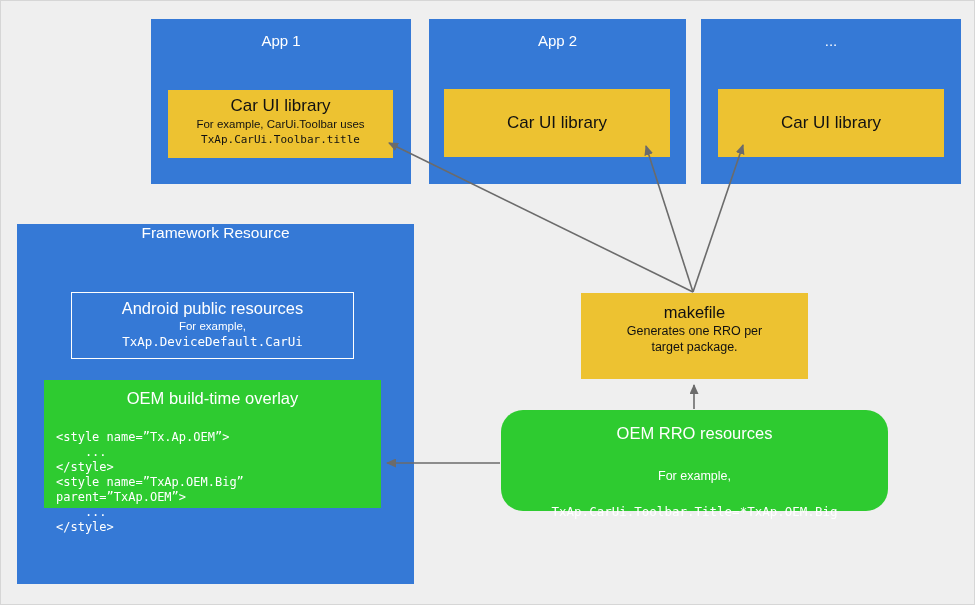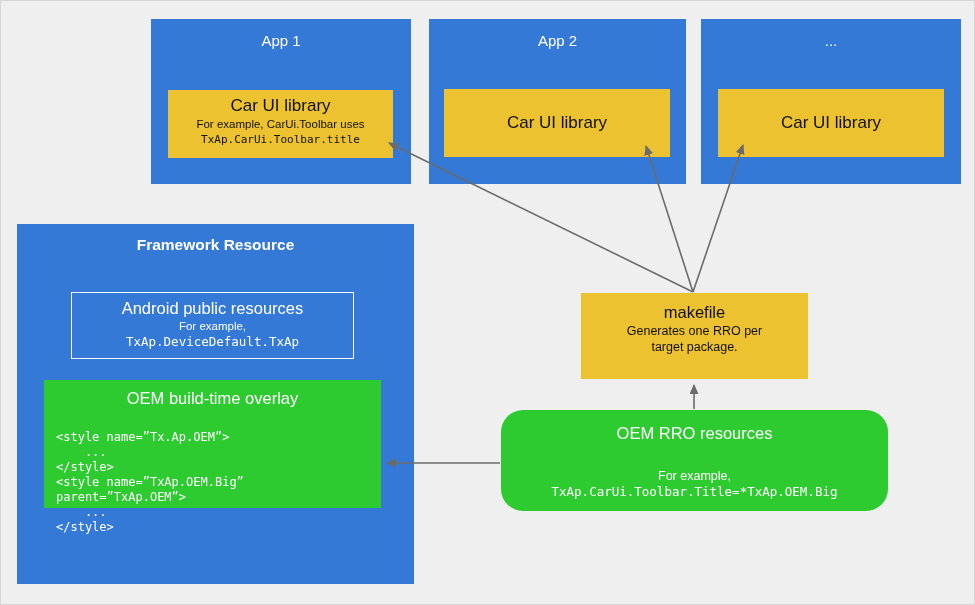--- a/index.html
+++ b/index.html
@@ -47,22 +47,21 @@
   }
 
   
   .framework-box {
     background: #3579d6;
     color: #ffffff;
   }
   .framework-title {
     text-align: center;
     font-size: 15.5px;
-    padding-top: 12px;
-    font-weight: bold;
+    padding-top: 0;
   }
 
   
   .pubres-box {
     position: absolute;
     border: 1px solid #ffffff;
     text-align: center;
     color: #ffffff;
   }
   .pubres-title { font-size: 16.5px; line-height: 22px; padding-top: 4px; }
@@ -111,20 +110,21 @@
     color: #ffffff;
     text-align: center;
     border-radius: 22px;
   }
   .rro-title { font-size: 16.5px; line-height: 22px; padding-top: 12px; }
   .rro-note { font-size: 12.5px; line-height: 16px; margin-top: 24px; }
   .rro-code {
     font-family: "DejaVu Sans Mono", monospace;
     font-size: 12.5px;
     line-height: 16px;
+    margin-top: 20px;
   }
 
   svg.arrows {
     position: absolute;
     left: 0; top: 0;
     width: 975px; height: 605px;
     pointer-events: none;
     z-index: 5;
   }
 </style>
@@ -153,21 +153,21 @@
     <div class="lib-title">Car UI library</div>
   </div>
 </div>
 
 <div class="abs framework-box" style="left:16px; top:223px; width:397px; height:360px;">
   <div class="framework-title">Framework Resource</div>
 
   <div class="pubres-box" style="left:54px; top:68px; width:283px; height:67px;">
     <div class="pubres-title">Android public resources</div>
     <div class="pubres-note">For example,</div>
-    <div class="pubres-code">TxAp.DeviceDefault.TxAp</div>
+    <div class="pubres-code">TxAp.DeviceDefault.CarUi</div>
   </div>
 
   <div class="overlay-box" style="left:27px; top:156px; width:337px; height:128px;">
     <div class="overlay-title">OEM build-time overlay</div>
     <div class="overlay-code">
       <div class="code-line">&lt;style name=”Tx.Ap.OEM”&gt;</div>
       <div class="code-line">    ...</div>
       <div class="code-line">&lt;/style&gt;</div>
       <div class="code-line">&lt;style name=”TxAp.OEM.Big”</div>
       <div class="code-line">parent=”TxAp.OEM”&gt;</div>

